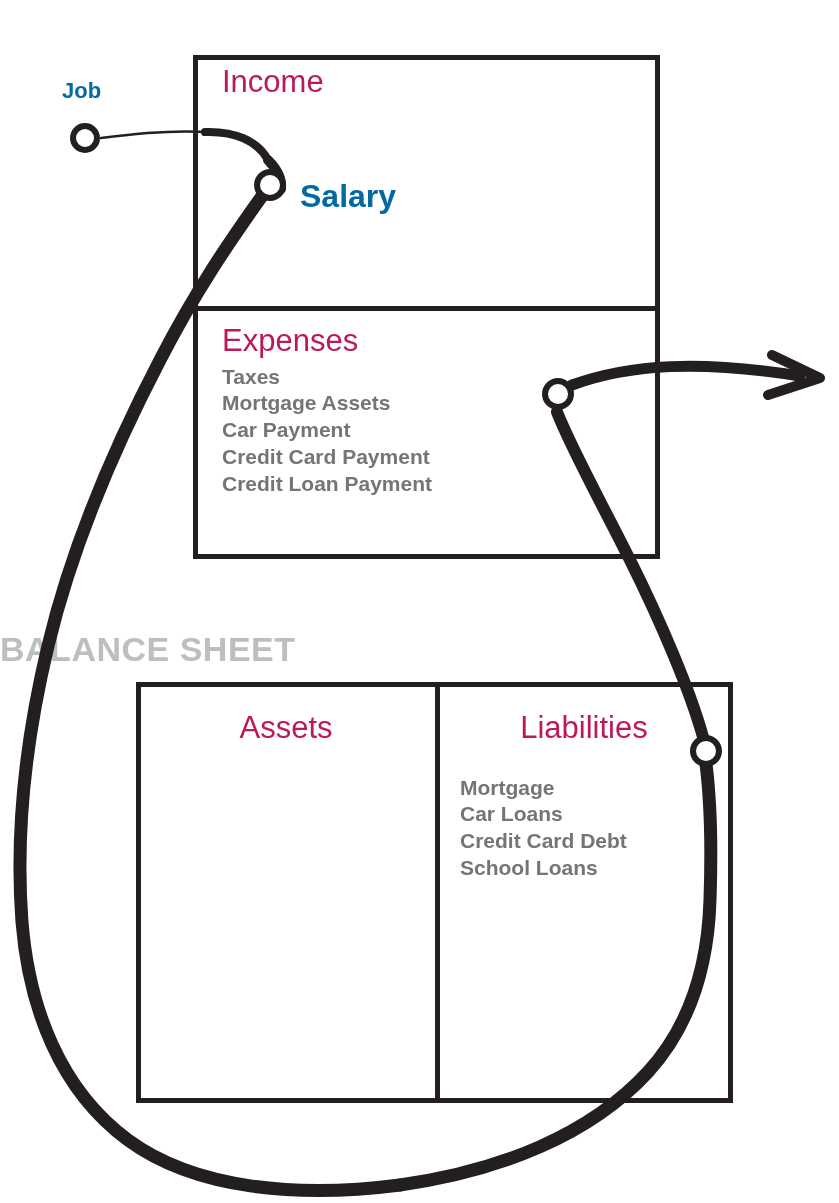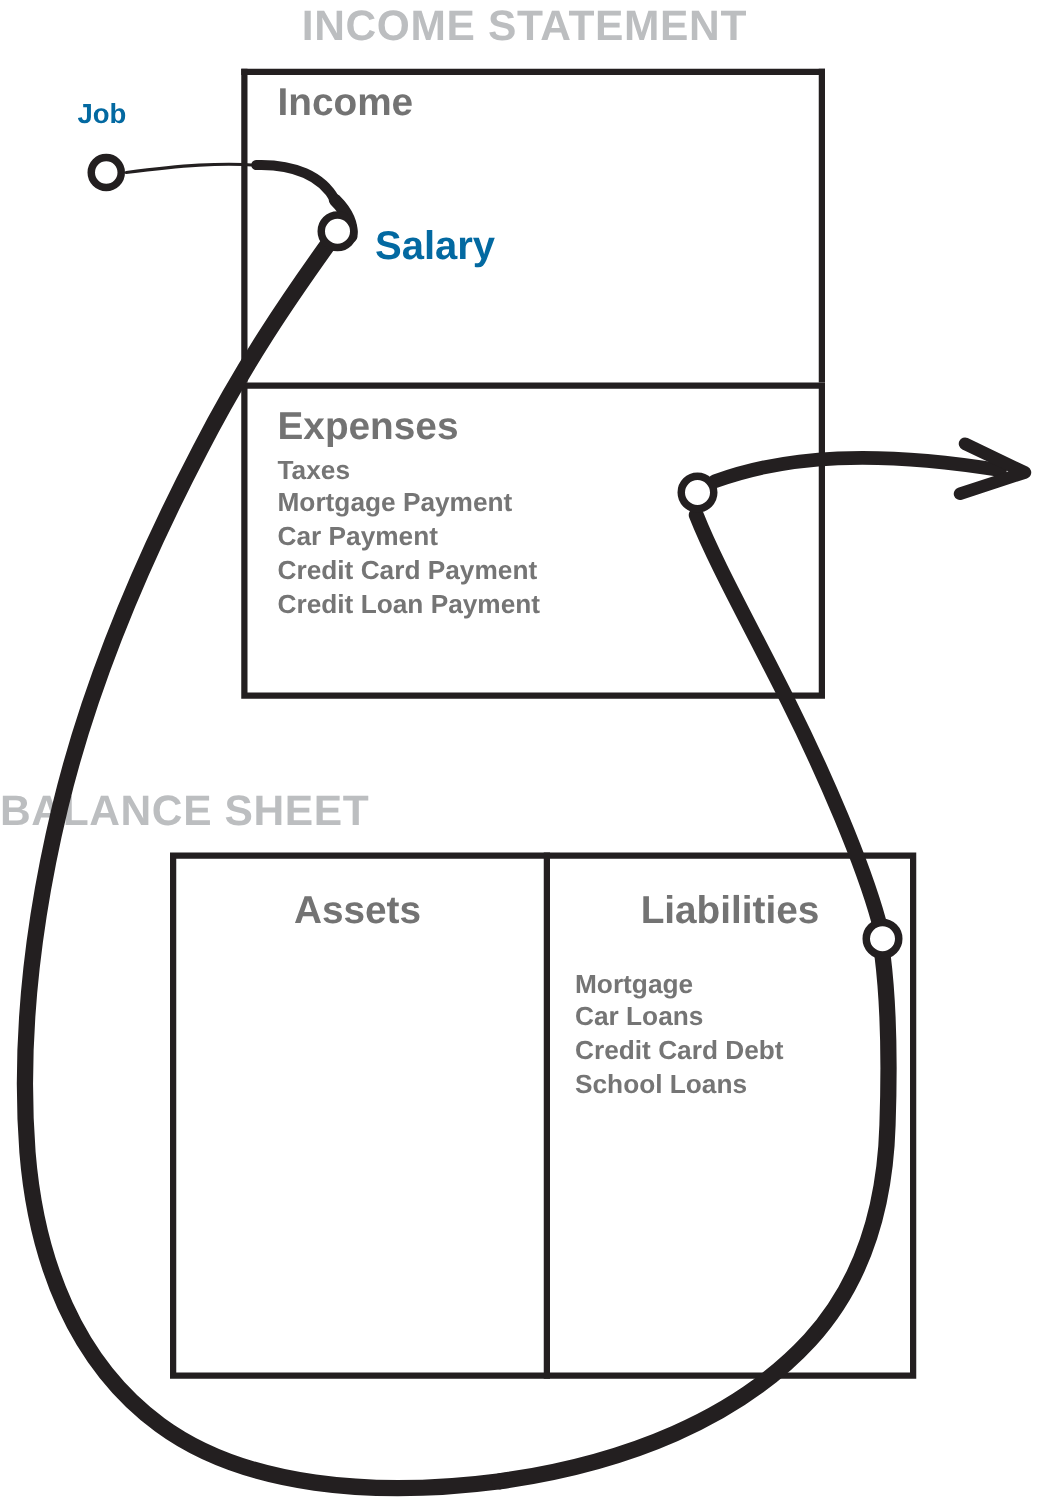--- a/index.html
+++ b/index.html
@@ -51,23 +51,23 @@
     height: 421px;
     background: #231f20;
   }
 
   
   .panel {
     position: absolute;
     box-sizing: border-box;
   }
   .panel-heading {
-    font-weight: bold;
+    font-weight: normal;
     font-size: 31px;
-    color: #737373;
+    color: #be185d;
     line-height: 1.05;
     margin: 0;
     white-space: nowrap;
   }
   .panel-heading.centered { text-align: center; }
   .panel-list {
     list-style: none;
     margin: 6px 0 0 0;
     padding: 0;
   }
@@ -115,39 +115,38 @@
     fill: #ffffff;
     stroke: #231f20;
     stroke-width: 6;
   }
 </style>
 </head>
 <body>
 
 <div id="stage">
 
-  <div class="section-title" id="income-statement-title">INCOME STATEMENT</div>
 
   <div class="section-title" id="balance-sheet-title">BALANCE SHEET</div>
 
   <div class="box" id="income-box"></div>
   <div class="box" id="expenses-box"></div>
   <div class="box" id="balance-box"></div>
   <div class="v-divider"></div>
 
   <div class="panel" id="income-panel">
     <div class="panel-heading">Income</div>
     <ul class="panel-list"></ul>
   </div>
 
   <div class="panel" id="expenses-panel">
     <div class="panel-heading">Expenses</div>
     <ul class="panel-list" id="expenses-list">
         <li>Taxes</li>
-        <li>Mortgage Payment</li>
+        <li>Mortgage Assets</li>
         <li>Car Payment</li>
         <li>Credit Card Payment</li>
         <li>Credit Loan Payment</li>
       </ul>
   </div>
 
   <div class="panel" id="assets-panel">
     <div class="panel-heading centered">Assets</div>
     <ul class="panel-list" id="assets-list"></ul>
   </div>

